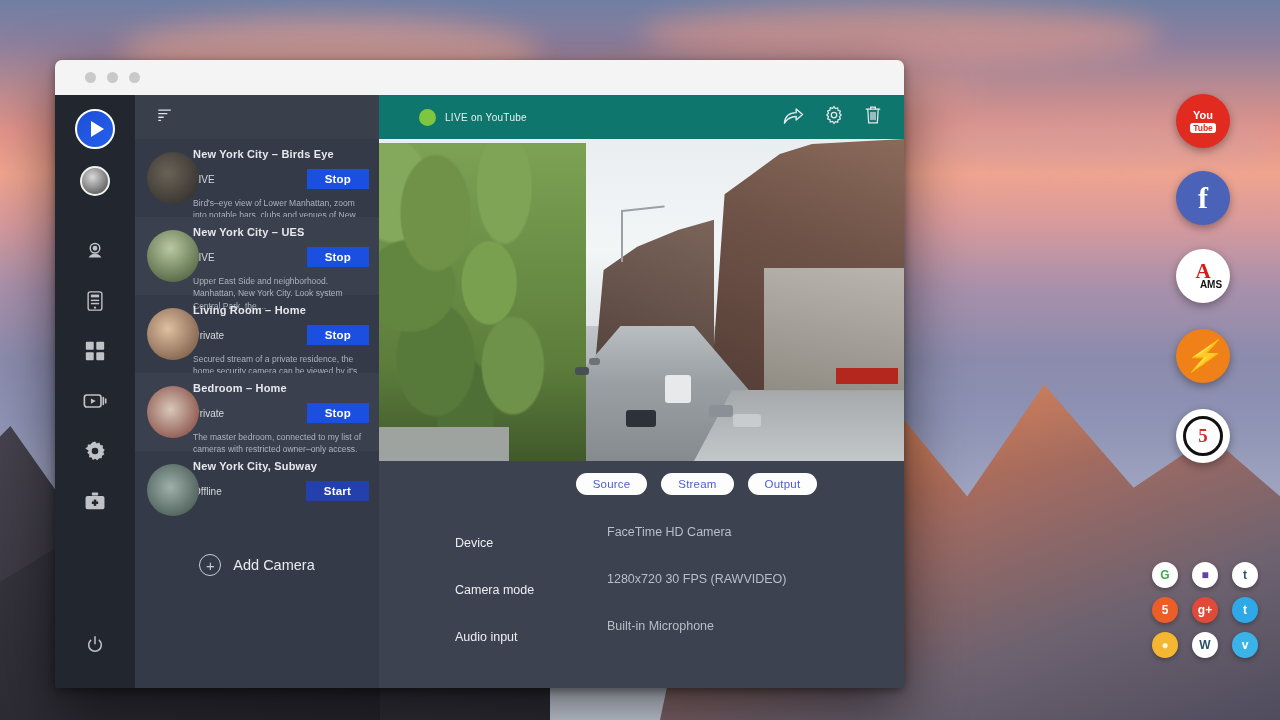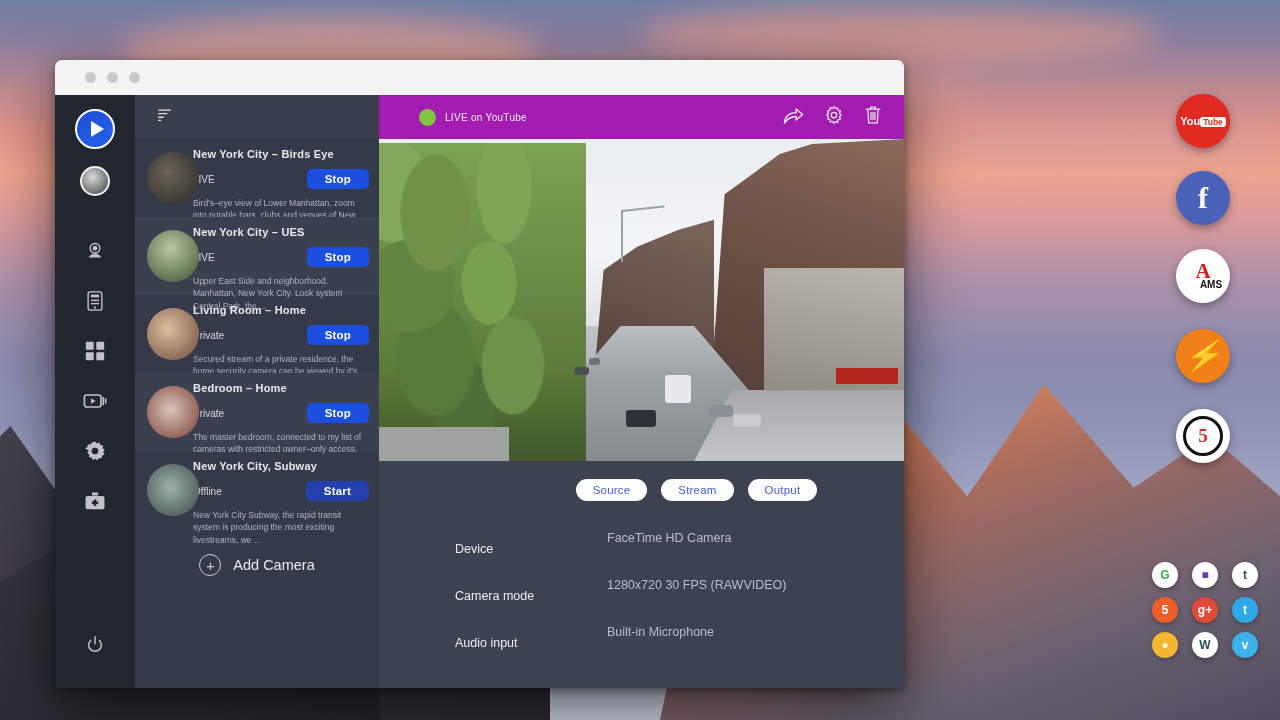--- a/index.html
+++ b/index.html
@@ -97,40 +97,40 @@
   .cam-row { position: relative; height: 78px; padding: 9px 10px 0 58px; }
   .cam-row.alt { background: #3a404d; }
   .cam-thumb {
     position: absolute; left: 12px; top: 13px; width: 52px; height: 52px;
     border-radius: 50%; overflow: hidden; background: #555b68;
   }
   .cam-name { color: #e6e8ec; font-size: 11px; letter-spacing: .2px; margin-bottom: 9px; font-weight: bold; }
   .cam-mid { display: flex; align-items: center; justify-content: space-between; margin-bottom: 8px; }
   .cam-state { color: #d6d9de; font-size: 10px; }
   .cam-btn {
-    font-size: 11.5px; font-weight: bold; color: #fff; border: none; border-radius: 5px;
+    font-size: 11.5px; font-weight: bold; color: #fff; border: none; border-radius: 0;
     padding: 4px 18px; min-width: 62px; cursor: pointer; letter-spacing: .2px;
   }
   .cam-btn.stop { background: #1a4fe0; }
   .cam-btn.start { background: #2340ad; }
   .cam-desc { color: #aeb3bd; font-size: 8.5px; line-height: 1.45; padding-right: 4px; }
   #add-camera {
     display: flex; align-items: center; justify-content: center; gap: 12px;
     height: 72px; color: #e8eaee; font-size: 14.5px; cursor: pointer;
   }
   .plus-circle {
     width: 22px; height: 22px; border: 1.4px solid #c9ccd3; border-radius: 50%;
     display: flex; align-items: center; justify-content: center;
     color: #c9ccd3; font-size: 15px; line-height: 1;
   }
 
   
   #main { flex: 1 1 auto; background: #3c424f; display: flex; flex-direction: column; }
   #main-toolbar {
-    height: 44px; background: #a21caf; display: flex; align-items: center; padding: 0 22px;
+    height: 44px; background: #0f766e; display: flex; align-items: center; padding: 0 22px;
   }
   #live-badge { display: flex; align-items: center; gap: 9px; margin-left: 18px; }
   .live-dot { width: 17px; height: 17px; border-radius: 50%; background: #7ec63f; }
   #live-label { color: #eceef1; font-size: 10px; letter-spacing: .3px; }
   #toolbar-icons { margin-left: auto; display: flex; align-items: center; gap: 20px; }
 
   
   #video-wrap { padding: 0 0 0 0; }
   #video {
     width: 525px; height: 322px; margin: 0; position: relative; overflow: hidden;
@@ -176,21 +176,21 @@
       radial-gradient(ellipse at 44% 88%, #4e6f36 0 16%, transparent 17%),
       linear-gradient(to bottom, #7ca254 0%, #5c7d3b 70%, #41592b 100%);
   }
   .car { position: absolute; border-radius: 3px; }
   #awning { right: 6px; bottom: 24%; width: 62px; height: 16px; background: #b3271f; }
   #lamp { left: 46%; top: 22%; width: 2px; height: 52px; background: #9aa0a4; }
   #lamp-arm { left: 46%; top: 22%; width: 44px; height: 2px; background: #9aa0a4;
               border-radius: 2px; transform: rotate(-6deg); transform-origin: left; }
 
   
-  #tabs { display: flex; gap: 14px; justify-content: center; margin: 18px 0 0 0;
+  #tabs { display: flex; gap: 14px; justify-content: center; margin: 12px 0 0 0;
           padding-left: 110px; }
   .tab {
     background: #fdfdfd; border: none; border-radius: 13px; padding: 5px 17px;
     font-size: 11.5px; color: #4b5dd0; cursor: pointer; letter-spacing: .2px;
   }
 
   
   #details { padding: 30px 0 0 76px; }
   .detail-row { display: flex; margin-bottom: 22px; }
   .detail-key { width: 152px; color: #eceef1; font-size: 12.5px; margin-top: 11px; }
@@ -345,21 +345,20 @@
               </div>
               <div class="cam-desc">The master bedroom, connected to my list of cameras with restricted owner–only access. ...</div>
             </div>
             <div class="cam-row">
               <div class="cam-thumb" style="background:radial-gradient(circle at 45% 45%,#9fb0aa,#384a44)"></div>
               <div class="cam-name">New York City, Subway</div>
               <div class="cam-mid">
                 <span class="cam-state">Offline</span>
                 <button class="cam-btn start">Start</button>
               </div>
-              <div class="cam-desc">New York City Subway, the rapid transit system is producing the most exciting livestreams, we ...</div>
             </div>
           </div>
 
         <div id="add-camera">
           <span class="plus-circle">+</span>
           <span>Add Camera</span>
         </div>
       </div>
 
       <div id="main">
@@ -432,21 +431,21 @@
             <div class="detail-row">
               <div class="detail-key">Audio input</div>
               <div class="detail-val">Built-in Microphone</div>
             </div>
           </div>
       </div>
     </div>
 
   </div>
 
-  <div class="desk-icon desk-big" style="left:1176px;top:94px;background:#e12b20;flex-direction:row;">
+  <div class="desk-icon desk-big" style="left:1176px;top:94px;background:#e12b20;flex-direction:column;">
     <span style="color:#fff;font-size:11px;font-weight:bold;line-height:1;">You</span>
     <span style="background:#fff;color:#e12b20;font-size:8.5px;font-weight:bold;border-radius:3px;padding:0 3px;margin-top:2px;">Tube</span>
   </div>
   <div class="desk-icon desk-big" style="left:1176px;top:171px;background:#4a62b8;">
     <span style="color:#fff;font-size:30px;font-weight:bold;font-family:'Liberation Serif',serif;">f</span>
   </div>
   <div class="desk-icon desk-big" style="left:1176px;top:329px;background:#f08018;">
     <span style="color:#fff;font-size:30px;font-weight:bold;font-style:italic;line-height:1;">⚡</span>
   </div>
   <div class="desk-icon desk-big" style="left:1176px;top:249px;background:#fff;flex-direction:column;">

